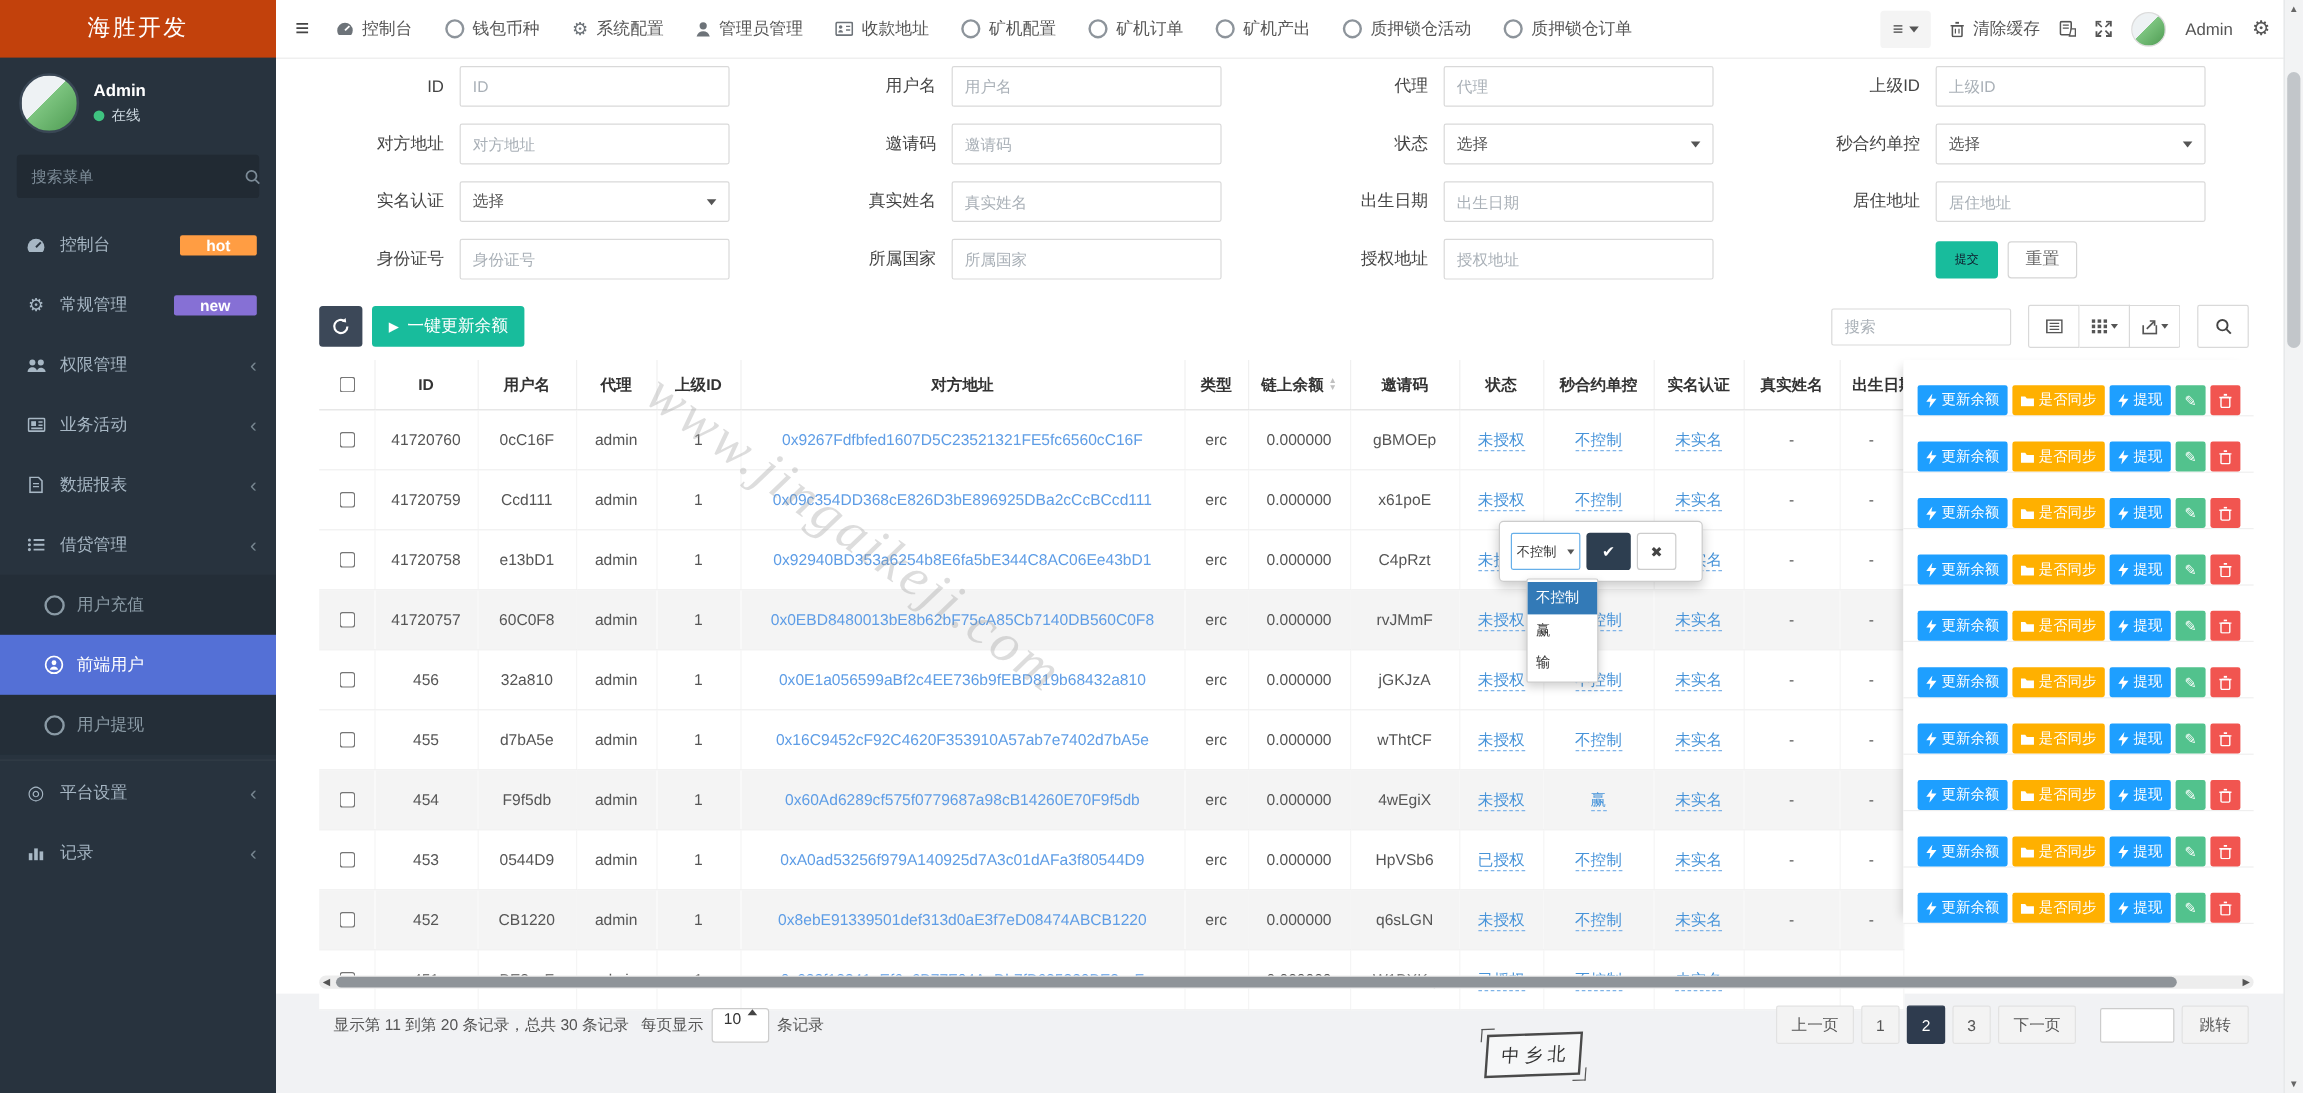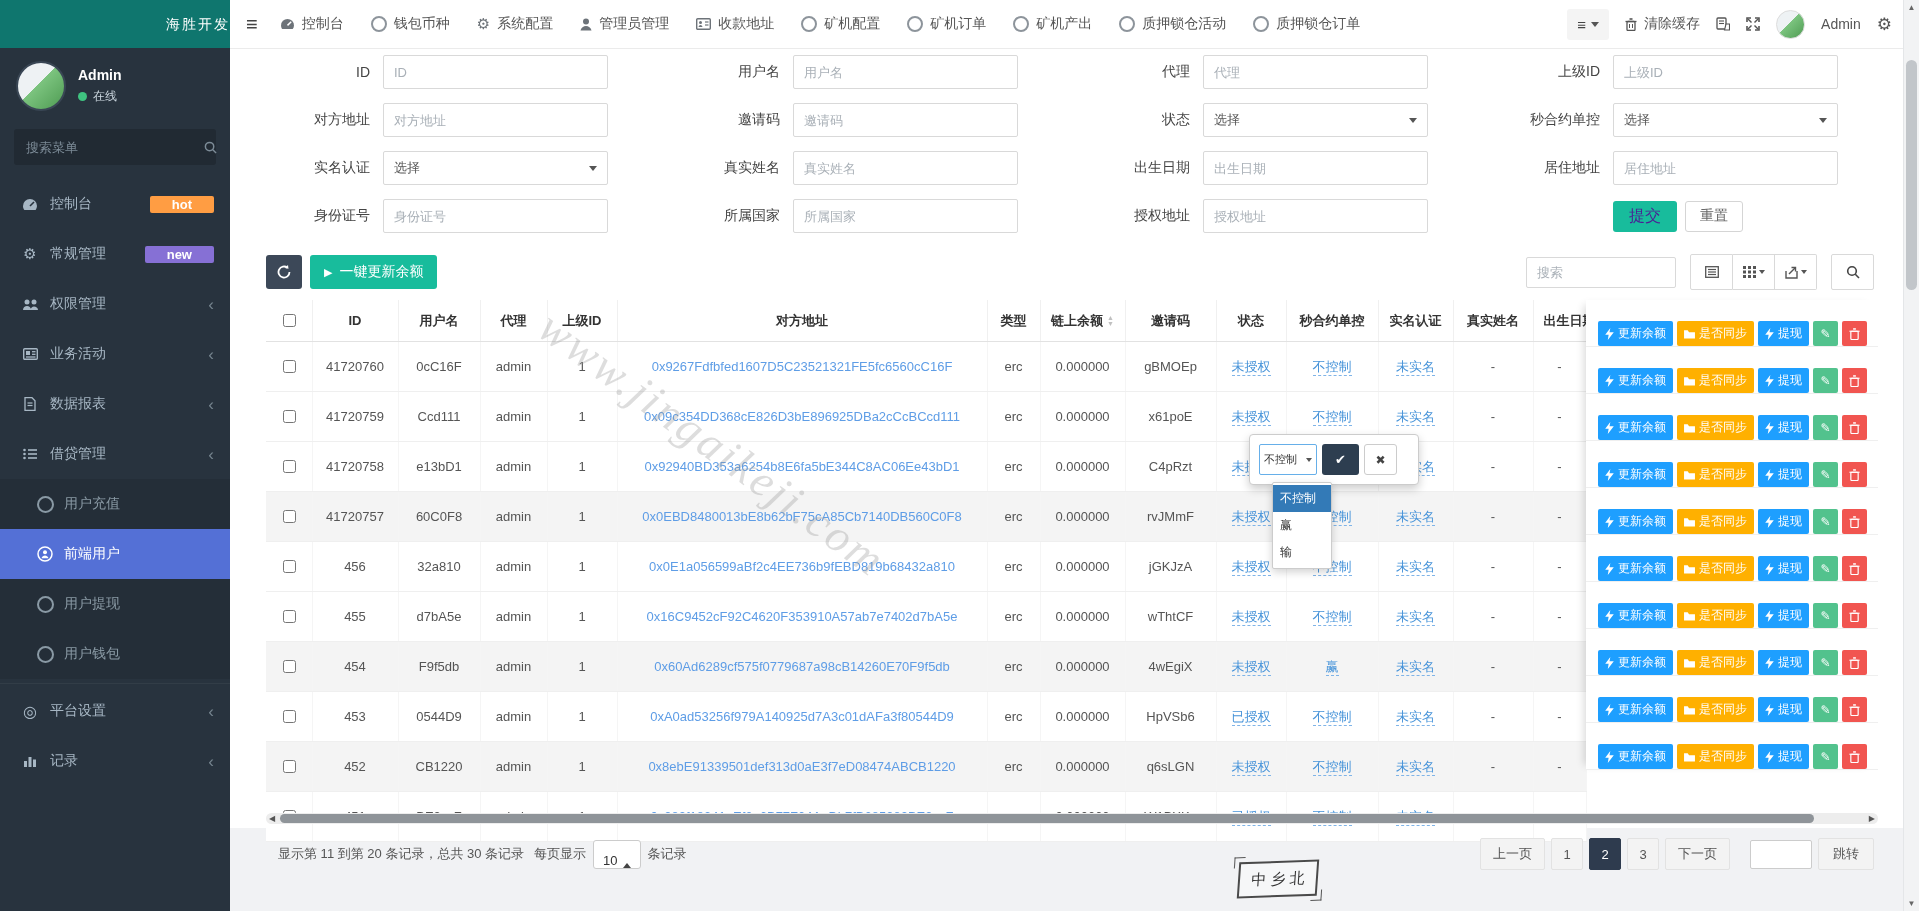--- a/index.html
+++ b/index.html
@@ -1,21 +1,21 @@
 <!DOCTYPE html>
 <html><head>
 <meta charset="utf-8">
 <style>
   html,body{margin:0;padding:0}
   body{position:relative;width:1919px;height:911px;overflow:hidden;background:#f1f2f4;
        font-family:"Liberation Sans","DejaVu Sans",sans-serif;font-size:14px;color:#333}
   svg{display:block}
   
   .sidebar{position:absolute;left:0;top:0;width:230px;height:911px;background:#28333e;z-index:40}
-  .brand{height:48px;line-height:48px;text-align:right;color:#fff;font-size:14px;letter-spacing:2px;background:#0f766e}
+  .brand{height:48px;line-height:48px;text-align:center;color:#fff;font-size:19px;letter-spacing:2px;background:#c2410c}
   .user-panel{display:flex;align-items:center;gap:12px;padding:13px 16px 10px}
   .avatar{width:46px;height:46px;border-radius:50%;background:linear-gradient(135deg,#eef2f4 45%,#7cc47f 45%,#4e9b52 100%);border:2px solid #3a4755;flex:0 0 auto}
   .uname{color:#fff;font-weight:bold;font-size:14px}
   .ustat{display:flex;align-items:center;gap:6px;color:#cdd8e0;font-size:12px;margin-top:5px}
   .dot{width:9px;height:9px;border-radius:50%;background:#3fc380}
   .msearch{margin:8px 14px 14px;height:36px;background:#212a33;border-radius:3px;display:flex;align-items:center;padding:0 10px}
   .msearch input{flex:1;background:transparent;border:0;outline:none;color:#c7d3dc;font-size:13px}
   .msearch input::placeholder{color:#7c8b97}
   .mi{display:flex;align-items:center;height:50px;padding:0 16px 0 18px;color:#a7b7c4;font-size:14px;cursor:pointer}
   .mi .ic{width:24px;margin-right:8px;display:flex;justify-content:center;align-items:center}
@@ -48,21 +48,21 @@
   .filters{position:absolute;left:0;top:7px;right:0}
   .frow{display:flex;height:34px;margin-bottom:14px}
   .fgroup{width:410px;display:flex;align-items:center}
   .flabel{flex:0 0 140px;text-align:right;padding-right:13px;color:#444;font-size:14px}
   .fctl{width:225px;height:34px;box-sizing:border-box}
   input.fctl{border:1px solid #d9d9d9;border-radius:2px;padding:0 10px;font-size:13px;color:#333;outline:none}
   input.fctl::placeholder{color:#a9b0b7}
   .fselect{border:1px solid #d9d9d9;border-radius:2px;display:flex;align-items:center;justify-content:space-between;
            padding:0 10px;color:#555;font-size:13px;cursor:pointer;background:#fff}
   .fbtns{display:flex;gap:8px;margin-left:153px}
-  .btn-submit{height:31px;padding:0 16px;background:#18bc9c;color:#4c1d95;border:0;border-radius:3px;font-size:16px;cursor:pointer}
+  .btn-submit{height:31px;padding:0 16px;background:#18bc9c;color:#0f172a;border:0;border-radius:3px;font-size:10px;cursor:pointer}
   .btn-reset{height:31px;padding:0 14px;background:#fff;color:#666;border:1px solid #d5d5d5;border-radius:3px;font-size:14px;cursor:pointer}
   
   .trow{position:absolute;left:36px;right:30px;top:207px;height:34px;display:flex;align-items:center}
   .btn-refresh{width:36px;height:34px;background:#3c4858;border:0;border-radius:3px;display:flex;align-items:center;justify-content:center;cursor:pointer;margin-right:8px}
   .btn-batch{height:34px;padding:0 14px;background:#18bc9c;color:#fff;border:0;border-radius:3px;font-size:14px;display:flex;align-items:center;gap:7px;cursor:pointer}
   .tr-right{margin-left:auto;display:flex;align-items:center}
   .tsearch{width:150px;height:31px;border:1px solid #d9d9d9;border-radius:2px;padding:0 10px;font-size:13px;outline:none;box-sizing:border-box}
   .tsearch::placeholder{color:#a9b0b7}
   .tgroup{display:flex;margin-left:14px}
   .tgbtn{width:41px;height:34px;background:#fff;border:1px solid #d9d9d9;border-left-width:0;display:flex;align-items:center;justify-content:center;gap:3px;cursor:pointer}
@@ -92,21 +92,21 @@
   .ab.blue{background:#1e9fff}.ab.orange{background:#ffb000}
   .ab.sq{width:25px;padding:0;justify-content:center}
   .ab.green{background:#52c28d}.ab.red{background:#f15550}
   
   .hscroll{position:absolute;left:36px;top:765px;width:1612px;height:11px;background:#ededed;border-radius:6px}
   .hthumb{position:absolute;left:14px;right:64px;top:1px;bottom:1px;background:#8f9499;border-radius:5px}
   .harrow{position:absolute;top:0;font-size:8px;line-height:11px;color:#555}
   .harrow.l{left:3px}.harrow.r{right:3px}
   
   .pagebar{position:absolute;left:0;right:0;top:836px;height:36px;display:flex;align-items:center;padding:0 30px 0 48px;box-sizing:border-box;color:#555;font-size:13px}
-  .pp-chip{display:inline-flex;align-items:flex-end;gap:5px;background:#fff;border:1px solid #ccc;border-radius:3px;height:27px;padding:0 9px;margin:12px 7px;cursor:pointer;color:#333}
+  .pp-chip{display:inline-flex;align-items:flex-start;gap:5px;background:#fff;border:1px solid #ccc;border-radius:3px;height:27px;padding:0 9px;margin:12px 7px;cursor:pointer;color:#333}
   .up-caret{width:0;height:0;border-left:4px solid transparent;border-right:4px solid transparent;border-bottom:5px solid #444}
   .pg-right{margin-left:auto;display:flex;align-items:center;gap:6px}
   .pg-btn{height:30px;min-width:30px;padding:0 12px;background:#f3f3f3;border:1px solid #e2e2e2;border-radius:2px;color:#555;font-size:13px;display:flex;align-items:center;justify-content:center;cursor:pointer}
   .pg-num{padding:0}
   .pg-num.active{background:#2e3b4e;border-color:#2e3b4e;color:#fff}
   .pg-input{width:62px;height:29px;border:1px solid #ccc;border-radius:2px;margin-left:14px;outline:none;box-sizing:border-box;padding:0 6px;font-size:13px}
   
   .popup{position:absolute;left:1249px;top:434px;width:170px;height:51px;background:#fff;border:1px solid #ccc;border-radius:4px;
          box-shadow:0 4px 10px rgba(0,0,0,.2);z-index:60;display:flex;align-items:center;gap:5px;padding:0 9px;box-sizing:border-box}
   .popup-arrow{position:absolute;left:1300px;top:484px;width:0;height:0;border-left:8px solid transparent;border-right:8px solid transparent;border-top:9px solid #fff;
@@ -237,26 +237,20 @@
               <path d="M4.5 12.2c.6-1.8 2-2.7 3.5-2.7s2.9.9 3.5 2.7z" fill="#fff"></path>
             </svg>
           </span>
         <span>前端用户</span>
       </div>
       <div class="smi">
         <span class="ic">
             <span class="ring"></span>
           </span>
         <span>用户提现</span>
-      </div>
-      <div class="smi">
-        <span class="ic">
-            <span class="ring"></span>
-          </span>
-        <span>用户钱包</span>
       </div>
     </div>
     <div class="grp-bottom">
       <div class="mi">
         <span class="ic" style="color:#a7b7c4;font-size:16px">◎</span>
         <span>平台设置</span>
         <span class="chev">‹</span>
       </div>
       <div class="mi">
         <span class="ic">

